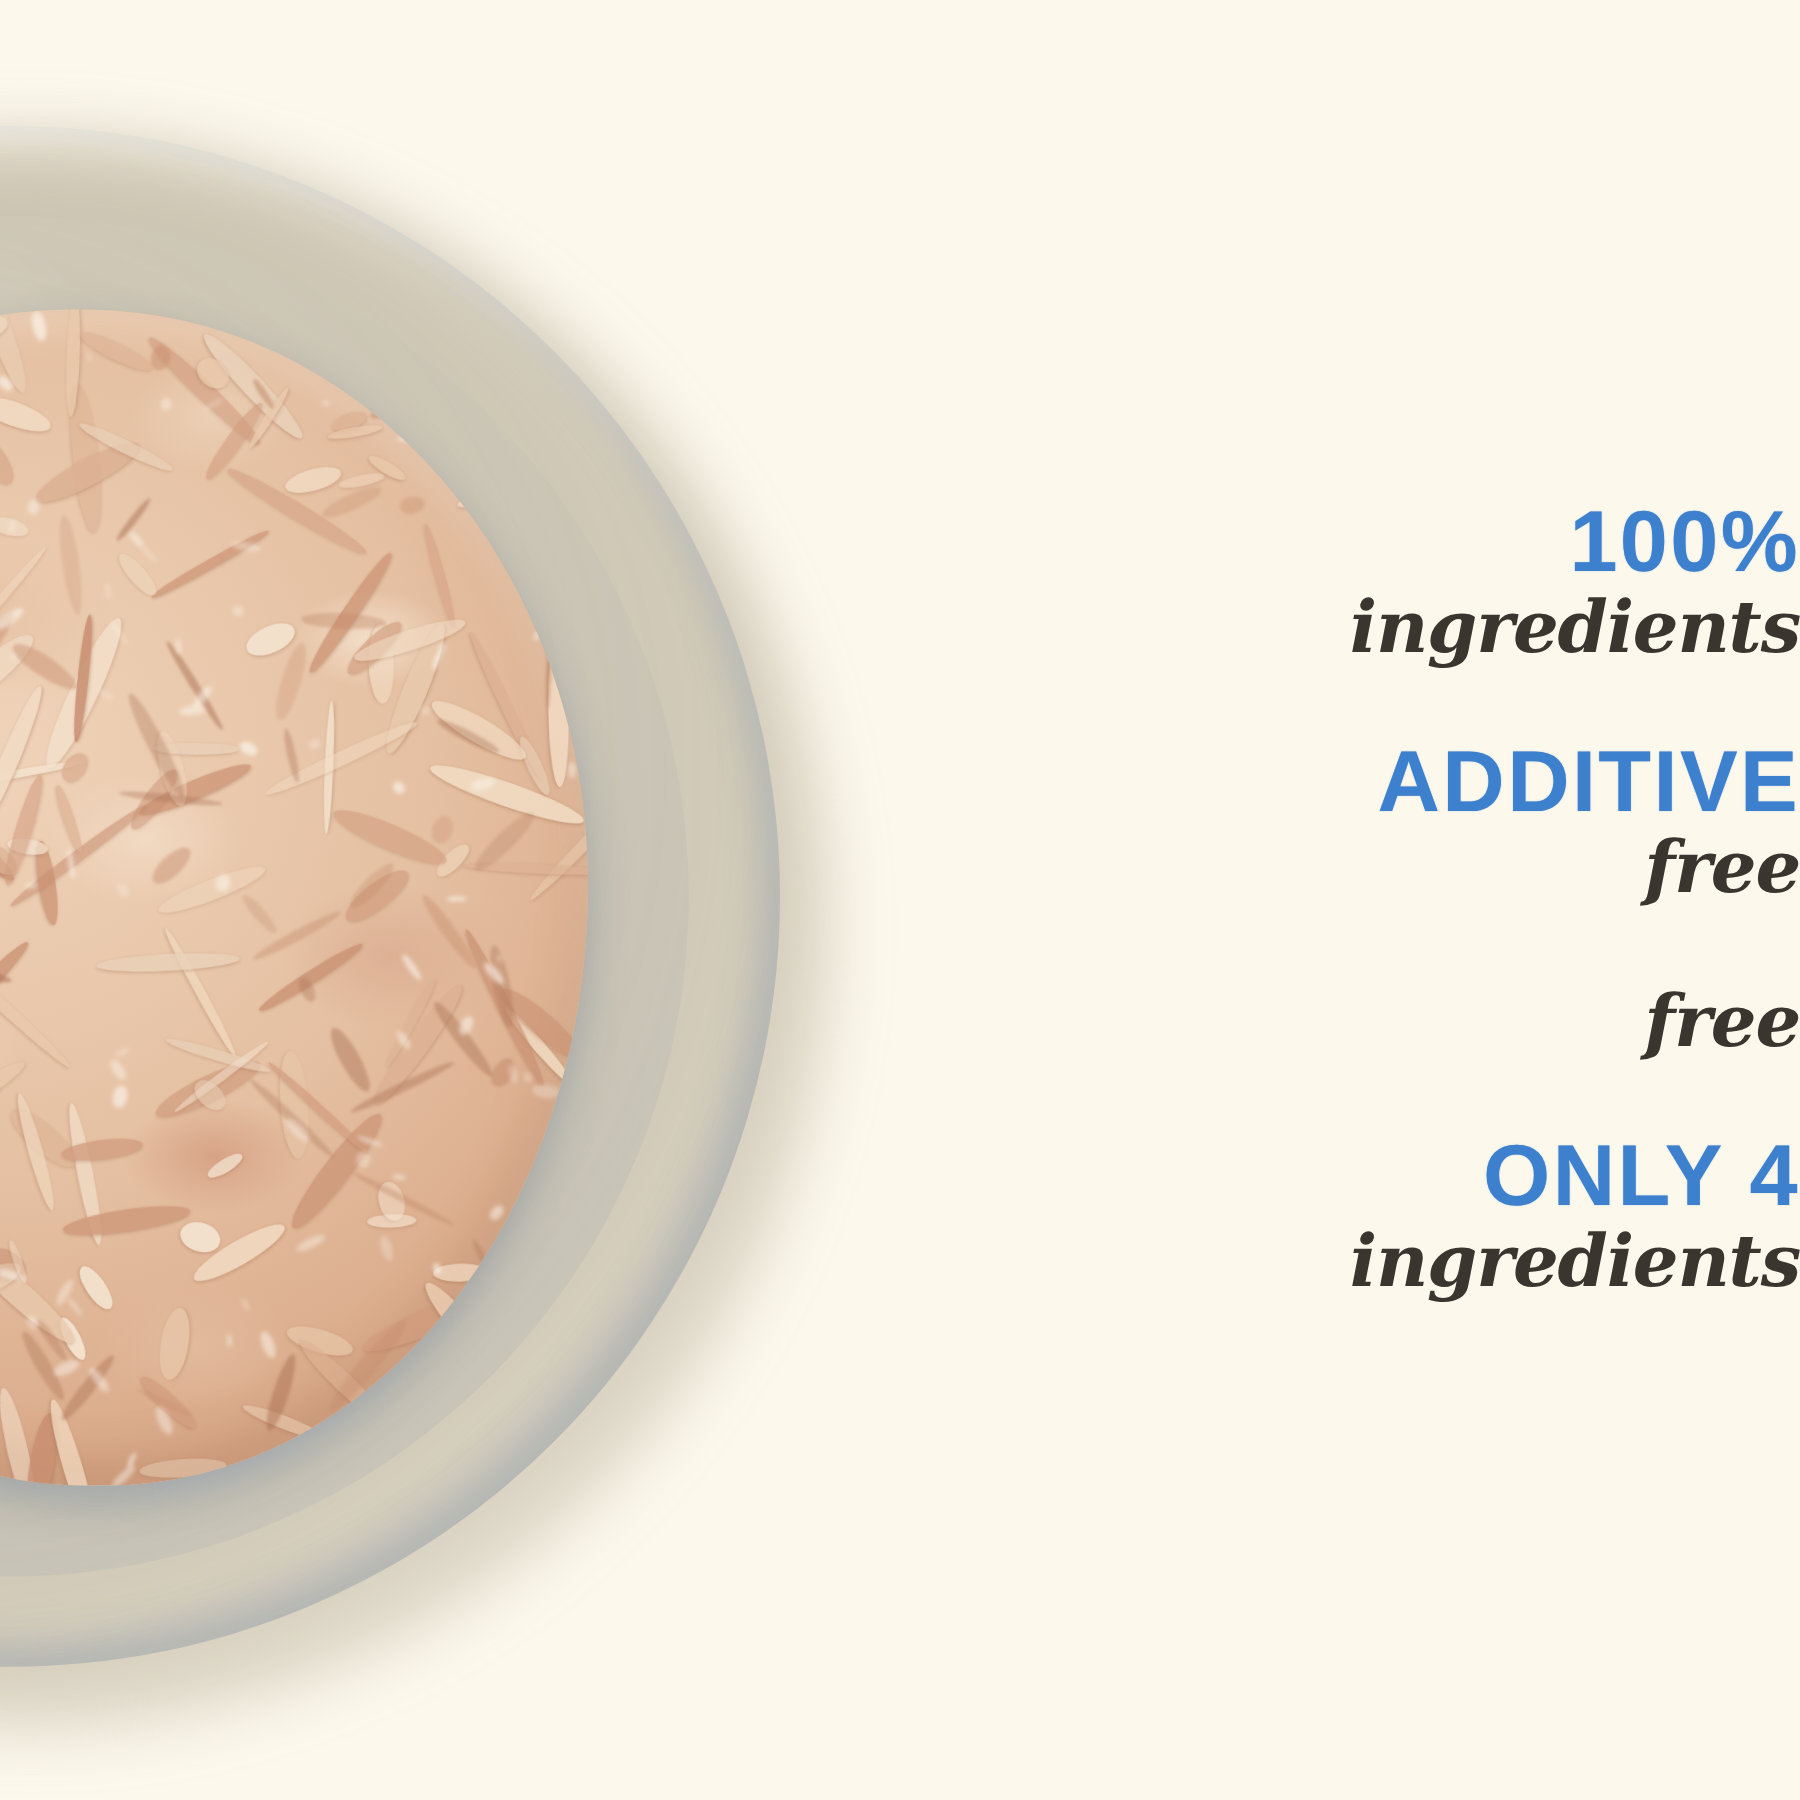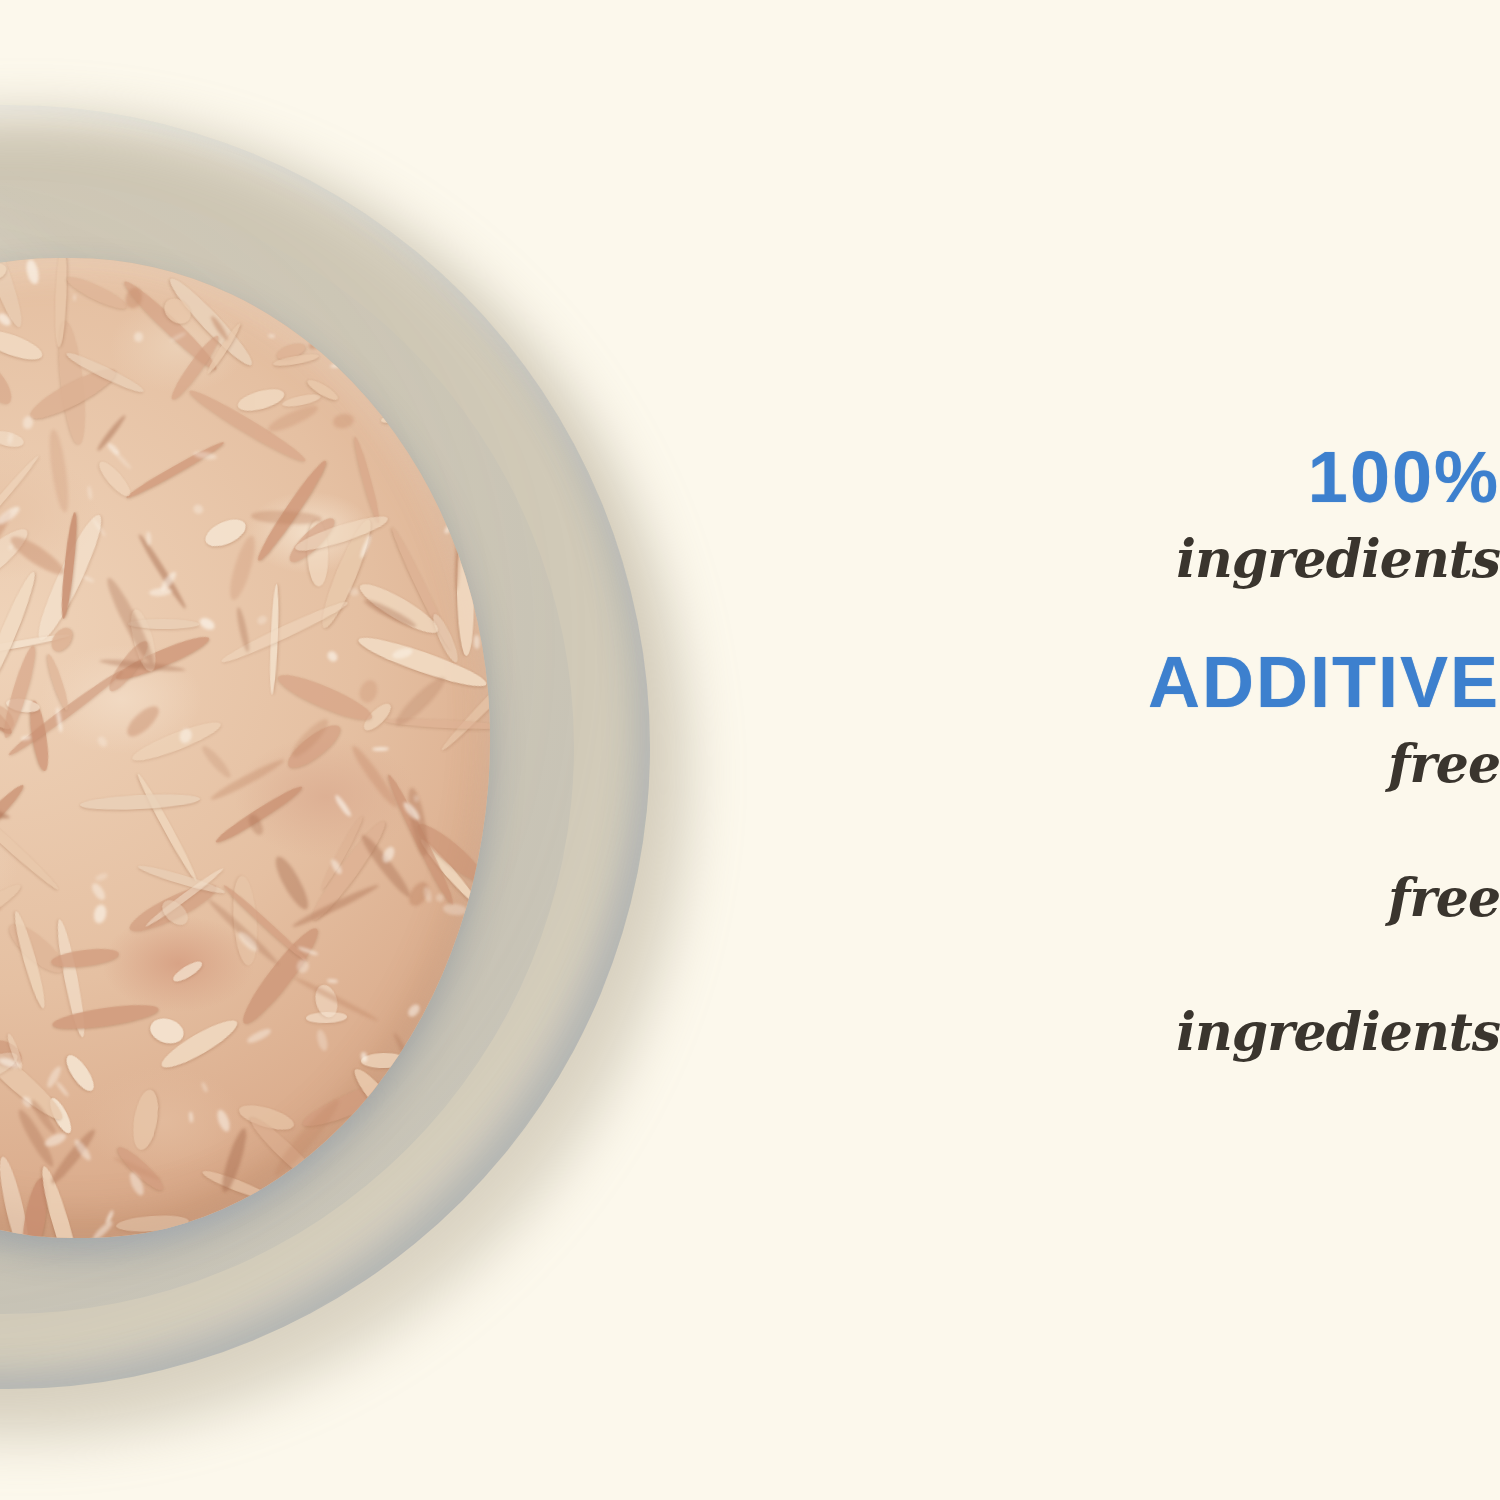--- a/index.html
+++ b/index.html
@@ -104,24 +104,24 @@
     text-shadow:0 0 1px rgba(61,128,206,.6);
   }
   .cap.two{margin-top:4px;}
   .cap.tight{font-size:69px;letter-spacing:0px;}
   .script{
     display:block;
     color:#3A352E;
     font-family:"DejaVu Serif",serif;
     font-style:italic;
     font-weight:700;
-    font-size:52px;
+    font-size:60px;
     line-height:1.02;
     letter-spacing:-1px;
-    margin-top:19px;
+    margin-top:6px;
   }
 </style>
 </head>
 <body>
 
 <div id="stage">
 
   <div id="photo">
     <div class="plate-shadow"></div>
     <div class="plate"></div>
@@ -407,17 +407,18 @@
     <div class="benefit">
       <span class="cap">ADDITIVE</span>
       <span class="script">free</span>
     </div>
 
     <div class="benefit">
       <span class="script">free</span>
     </div>
 
     <div class="benefit">
+      <span class="cap">ONLY 4</span>
       <span class="script">ingredients</span>
     </div>
 
   </div>
 </div>
 
 </body></html>

